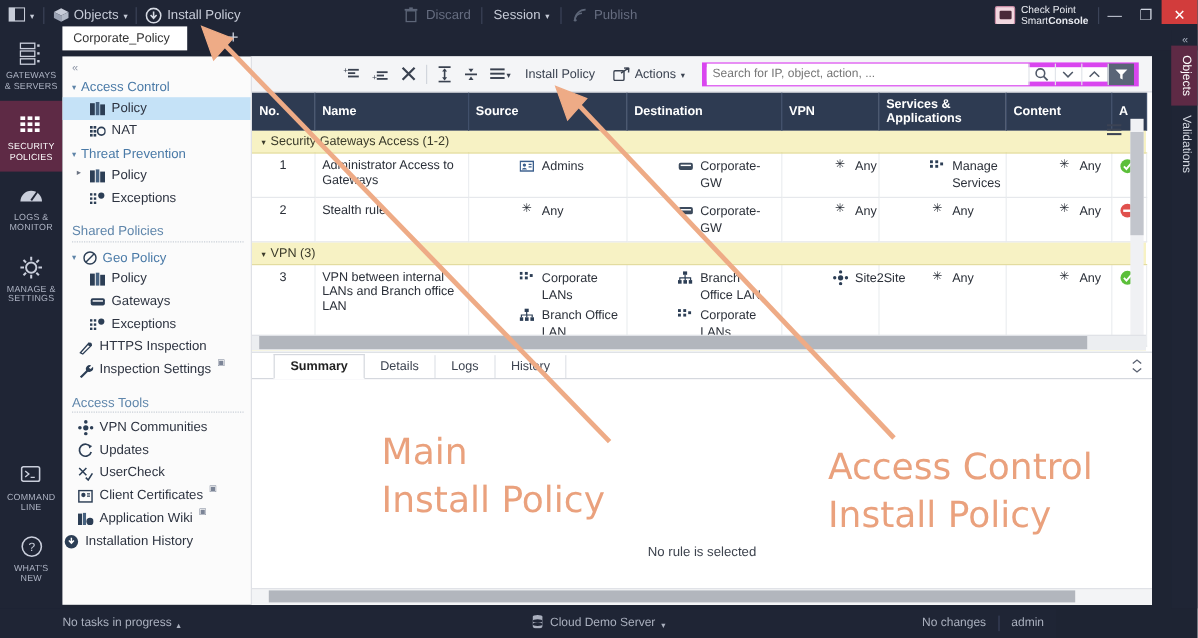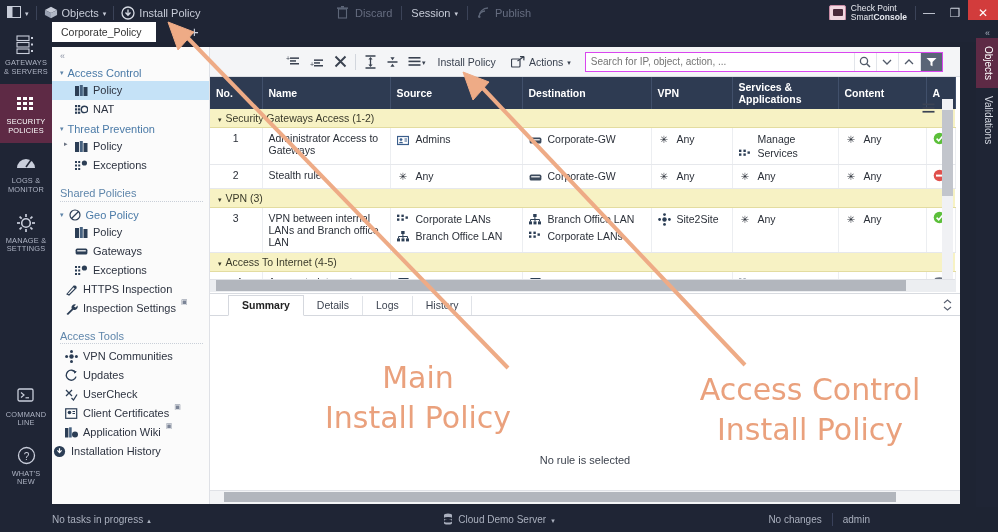--- a/index.html
+++ b/index.html
@@ -66,42 +66,42 @@
   .ti-ic{width:14px;height:13px;display:inline-flex;align-items:center;justify-content:center;flex:0 0 14px;}
   .ext{font-size:7px;color:#7b8496;position:relative;top:-4px;}
   .tools-title{color:#5f86ab;font-size:11px;margin:12px 6px 3px 8px;border-bottom:1px dotted #c9cfd8;padding-bottom:1px;}
 
   
   #main{position:absolute;left:210px;top:47px;width:750px;height:457px;background:#fff;}
   #toolbar{height:30px;background:#f4f5f7;border-bottom:1px solid #dcdfe4;display:flex;align-items:center;padding-left:72px;gap:1px;}
   .tbtn{height:22px;min-width:20px;display:flex;align-items:center;justify-content:center;padding:0 4px;color:#3a4250;font-size:12px;}
   .tbtn.lbl{font-size:10.5px;padding:0 7px;gap:4px;}
   .vsep{width:1px;height:16px;background:#d2d6dd;margin:0 3px;}
-  #searchwrap{display:flex;align-items:center;margin-left:6px;border:1px solid #d946ef;background:#fff;height:20px;}
+  #searchwrap{display:flex;align-items:center;margin-left:6px;border:4px solid #d946ef;background:#fff;height:20px;}
   #searchinput{border:0;outline:0;width:268px;height:18px;padding:0 5px;font-size:10px;color:#9aa1ad;font-family:"Liberation Sans",sans-serif;}
   .sbtn{width:22px;height:18px;display:flex;align-items:center;justify-content:center;border-left:1px solid #e2e5ea;color:#515a69;font-size:11px;}
   .sbtn.filter{background:#5a6577;color:#fff;}
 
   
   #tablewrap{position:relative;height:215px;overflow:hidden;}
   table.rules{border-collapse:collapse;width:745px;table-layout:fixed;}
   table.rules th{
     background:#2e3b52;color:#fff;font-size:10.5px;font-weight:bold;text-align:left;
     padding:4px 6px;height:18px;border-right:1px solid #41506b;
   }
   table.rules td{
     font-size:10.5px;color:#2b3039;padding:4px 6px;border-bottom:1px solid #e6e8ec;
     border-right:1px solid #eceef1;vertical-align:top;background:#fff;
   }
   td.num{text-align:center;color:#333;}
   tr.section td{
     background:#f7f2c4;border-bottom:1px solid #e3dca0;border-right:0;
     font-size:10.5px;color:#3a3a2a;padding:3px 6px 3px 8px;
   }
-  .cell{display:flex;align-items:flex-end;gap:6px;line-height:14px;}
+  .cell{display:flex;align-items:flex-start;gap:6px;line-height:14px;margin-left:36px;}
   .cell + .cell{margin-top:3px;}
   .oic{width:13px;height:12px;flex:0 0 13px;display:inline-flex;align-items:center;justify-content:center;font-size:10px;}
   .rowtri{font-size:7px;color:#555;margin-right:3px;}
   .hmenu{position:absolute;right:24px;top:26px;color:#3b4354;font-size:12px;letter-spacing:0px;}
 
   
   #vscroll{position:absolute;right:7px;top:22px;width:11px;height:193px;background:#f0f1f4;}
   #vthumb{position:absolute;right:7px;top:33px;width:11px;height:86px;background:#c2c5cc;}
   
   #hscroll{position:absolute;left:0;bottom:0;width:745px;height:13px;background:#eceef1;border-top:1px solid #e0e2e7;}
@@ -122,21 +122,21 @@
   .vtab.objects{background:#5e2a45;color:#fff;}
 
   
   #status{position:absolute;left:0;bottom:0;width:880px;height:25px;background:#1f2535;color:#aab0be;font-size:10px;display:flex;align-items:center;}
   #st-left{padding-left:52px;display:flex;align-items:center;gap:4px;}
   #st-center{position:absolute;left:0;width:998px;display:flex;justify-content:center;align-items:center;gap:5px;}
   #st-right{margin-left:auto;display:flex;align-items:center;gap:10px;padding-right:10px;}
   #st-right .sep{width:1px;height:13px;background:#39415a;}
 
   
-  .anno{position:absolute;color:#eaa17d;font-family:"DejaVu Sans",sans-serif;font-size:30px;line-height:40px;text-align:center;pointer-events:none;}
+  .anno{position:absolute;color:#eaa17d;font-family:"DejaVu Sans",sans-serif;font-size:30px;line-height:40px;pointer-events:none;}
   .arrow{position:absolute;pointer-events:none;}
   svg.arrow line, svg.arrow polygon{stroke:#eeab86;}
 </style>
 </head>
 <body>
 
 <div id="topbar">
   <div class="tb-item">
     <span class="tb-icon">
       <svg width="14" height="13" viewBox="0 0 14 13">

